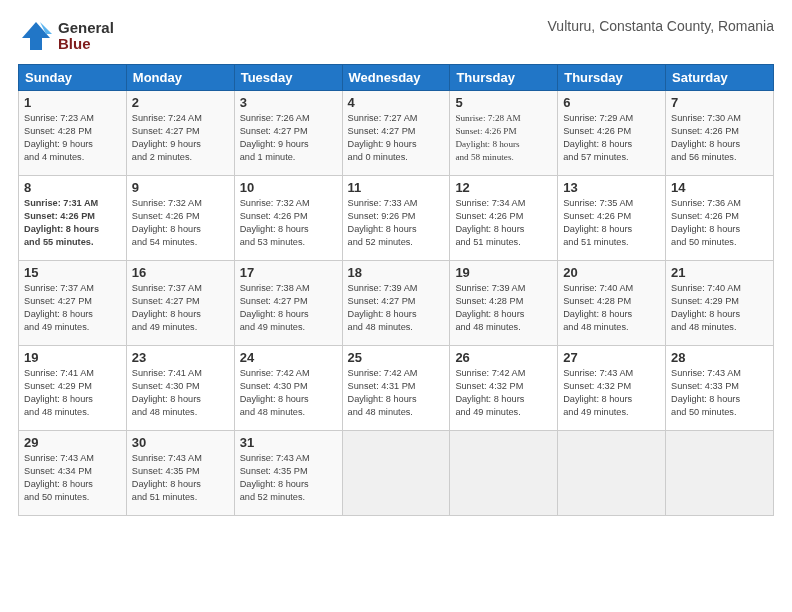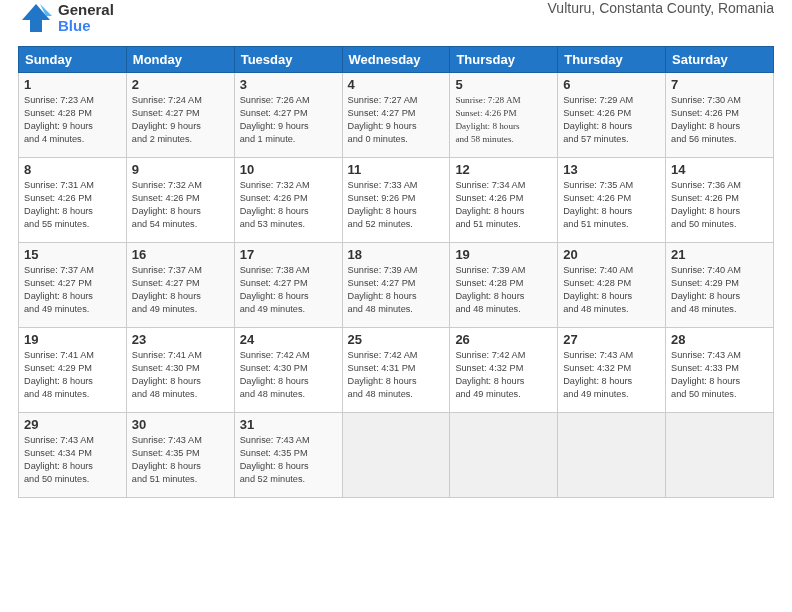--- a/index.html
+++ b/index.html
@@ -6,21 +6,21 @@
     body {
       width: 792px;
       height: 612px;
       font-family: Arial, sans-serif;
       background: #fff;
       overflow: hidden;
     }
     .page {
       width: 792px;
       height: 464px;
-      padding: 0 18px 10px 18px;
+      padding: 18px 18px 10px 18px;
     }
     .header {
       display: flex;
       justify-content: space-between;
       align-items: flex-start;
       margin-bottom: 10px;
     }
     .logo {
       display: flex;
       align-items: center;
@@ -32,21 +32,21 @@
       line-height: 1.1;
     }
     .logo-general {
       font-size: 15px;
       font-weight: bold;
       color: #333;
     }
     .logo-blue {
       font-size: 15px;
       font-weight: bold;
-      color: #3b82f6;
+      color: #7f1d1d;
     }
     .logo-icon {
       width: 36px;
       height: 36px;
     }
     .title-area {
       text-align: right;
     }
     .month-title {
       font-size: 32px;
@@ -159,21 +159,21 @@
           <td><span class="day-num">6</span><span class="day-info" style="white-space: pre-line;">Sunrise: 7:29 AM
 Sunset: 4:26 PM
 Daylight: 8 hours
 and 57 minutes.</span></td>
           <td><span class="day-num">7</span><span class="day-info" style="white-space: pre-line;">Sunrise: 7:30 AM
 Sunset: 4:26 PM
 Daylight: 8 hours
 and 56 minutes.</span></td>
         </tr>
         <tr>
-          <td><span class="day-num">8</span><span class="day-info" style="white-space: pre-line;">Sunrise: 7:31 AM
+          <td><span class="day-num">8</span><span class="day-info" style="white-space: pre-line; font-weight: bold;">Sunrise: 7:31 AM
 Sunset: 4:26 PM
 Daylight: 8 hours
 and 55 minutes.</span></td>
           <td><span class="day-num">9</span><span class="day-info" style="white-space: pre-line;">Sunrise: 7:32 AM
 Sunset: 4:26 PM
 Daylight: 8 hours
 and 54 minutes.</span></td>
           <td><span class="day-num">10</span><span class="day-info" style="white-space: pre-line;">Sunrise: 7:32 AM
 Sunset: 4:26 PM
 Daylight: 8 hours

